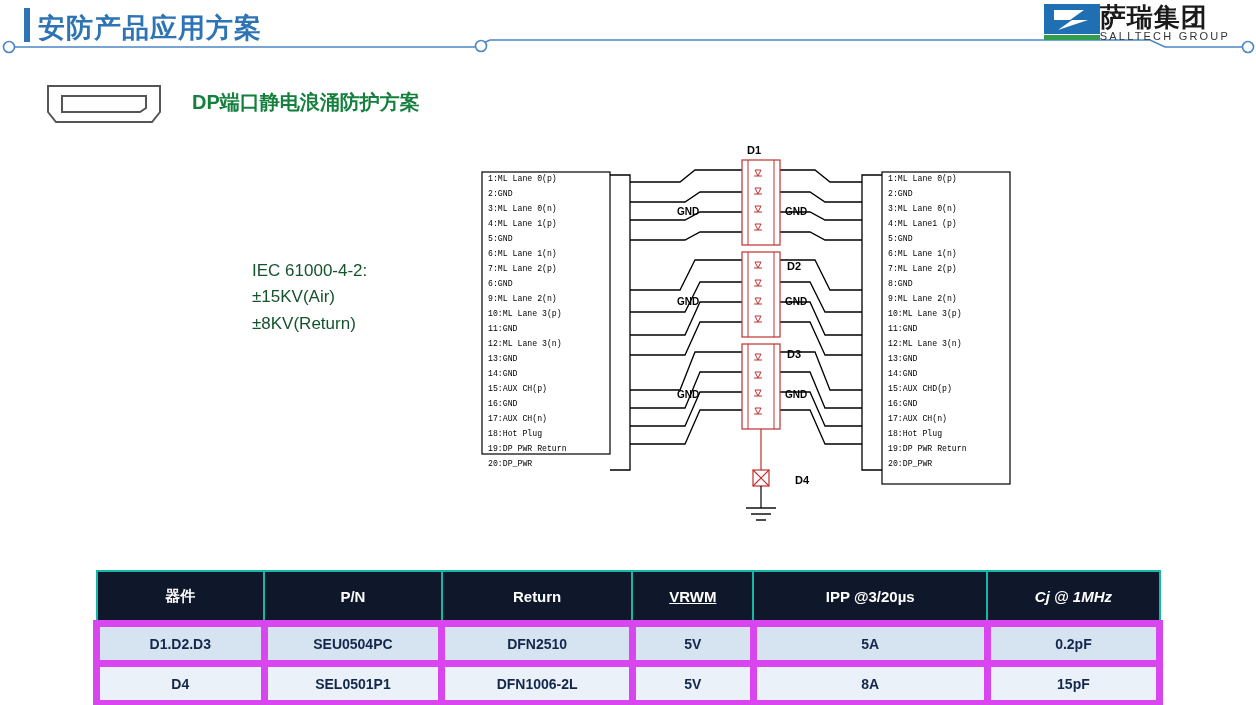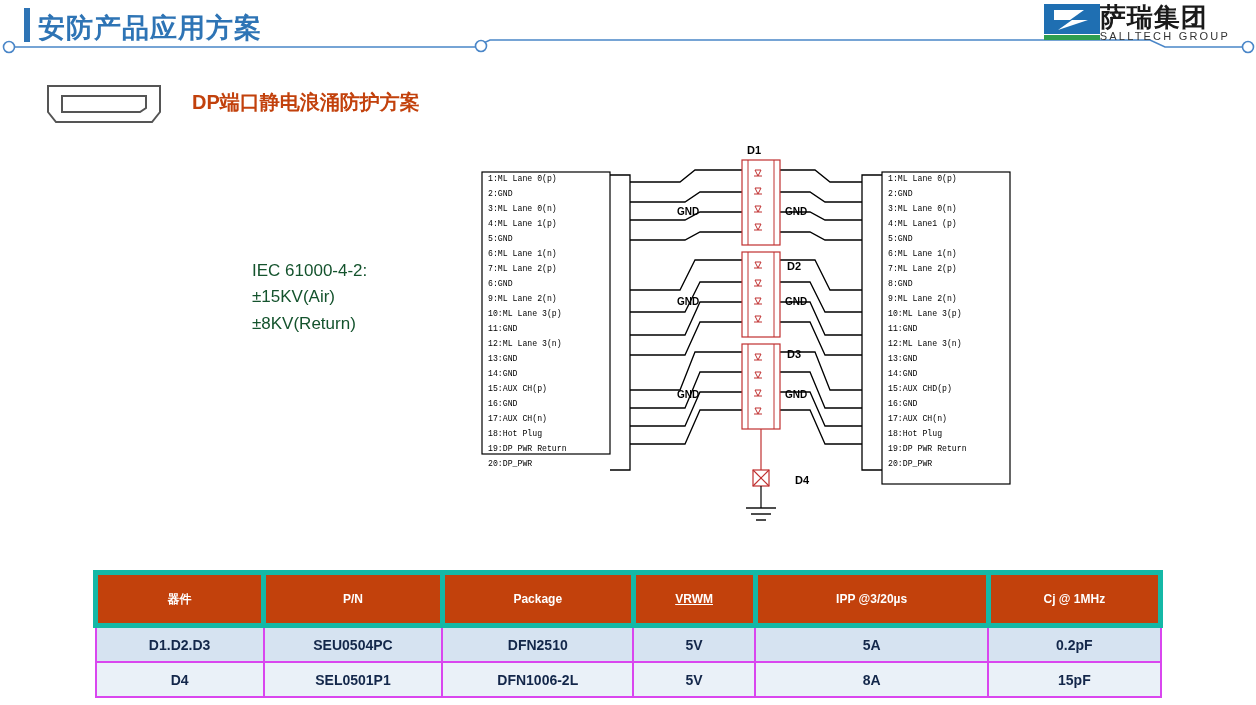--- a/index.html
+++ b/index.html
@@ -72,21 +72,21 @@
     position: absolute;
     left: 44px;
     top: 82px;
   }
   #section-title {
     position: absolute;
     left: 192px;
     top: 89px;
     font-size: 20px;
     font-weight: bold;
-    color: #c2410c;
+    color: #15803d;
   }
 
   
   #iec-note {
     position: absolute;
     left: 252px;
     top: 258px;
     font-size: 17px;
     color: #14532d;
     line-height: 1.55;
@@ -102,44 +102,44 @@
   
   #spec-table {
     position: absolute;
     left: 93px;
     top: 570px;
     border-collapse: collapse;
     width: 1070px;
     font-size: 14px;
   }
   #spec-table th {
-    background: #c2410c;
+    background: #0f172a;
     color: #ffffff;
     font-weight: bold;
     height: 46px;
-    border: 5px solid #14b8a6;
-    font-size: 12px;
+    border: 2px solid #14b8a6;
+    font-size: 15px;
   }
   #spec-table td {
     height: 31px;
     text-align: center;
-    border: 2px solid #d946ef;
+    border: 7px solid #d946ef;
     color: #13274a;
     font-weight: bold;
     font-size: 14px;
   }
   #spec-table tr.row-odd td { background: #d6e3f1; }
   #spec-table tr.row-even td { background: #eaf1f8; }
 
   .colw-0 { width: 168px; }
   .colw-1 { width: 178px; }
   .colw-2 { width: 192px; }
   .colw-3 { width: 120px; text-decoration: underline; }
   .colw-4 { width: 238px; }
-  .colw-5 { width: 174px; }
+  .colw-5 { width: 174px; font-style: italic; }
 </style>
 </head>
 <body>
 
 <div id="header-accent-bar"></div>
 <div id="header-title">安防产品应用方案</div>
 
 <svg id="header-divider" width="1256" height="22" viewBox="0 0 1256 22">
   <polyline points="10,11 475,11 490,4 1150,4 1165,11 1248,11" fill="none" stroke="#4a86c8" stroke-width="1.6"></polyline>
   <circle cx="9" cy="11" r="5.5" fill="#ffffff" stroke="#4a86c8" stroke-width="1.6"></circle>
@@ -335,21 +335,21 @@
       <line x1="286" y1="380" x2="296" y2="380"></line>
     </g>
   </g>
 </svg>
 
 <table id="spec-table">
   <thead>
     <tr>
       <th class="colw-0">器件</th>
       <th class="colw-1">P/N</th>
-      <th class="colw-2">Package</th>
+      <th class="colw-2">Return</th>
       <th class="colw-3">VRWM</th>
       <th class="colw-4">IPP @3/20µs</th>
       <th class="colw-5">Cj @ 1MHz</th>
     </tr>
   </thead>
   <tbody>
     <tr class="row-odd">
       <td>D1.D2.D3</td>
       <td>SEU0504PC</td>
       <td>DFN2510</td>

